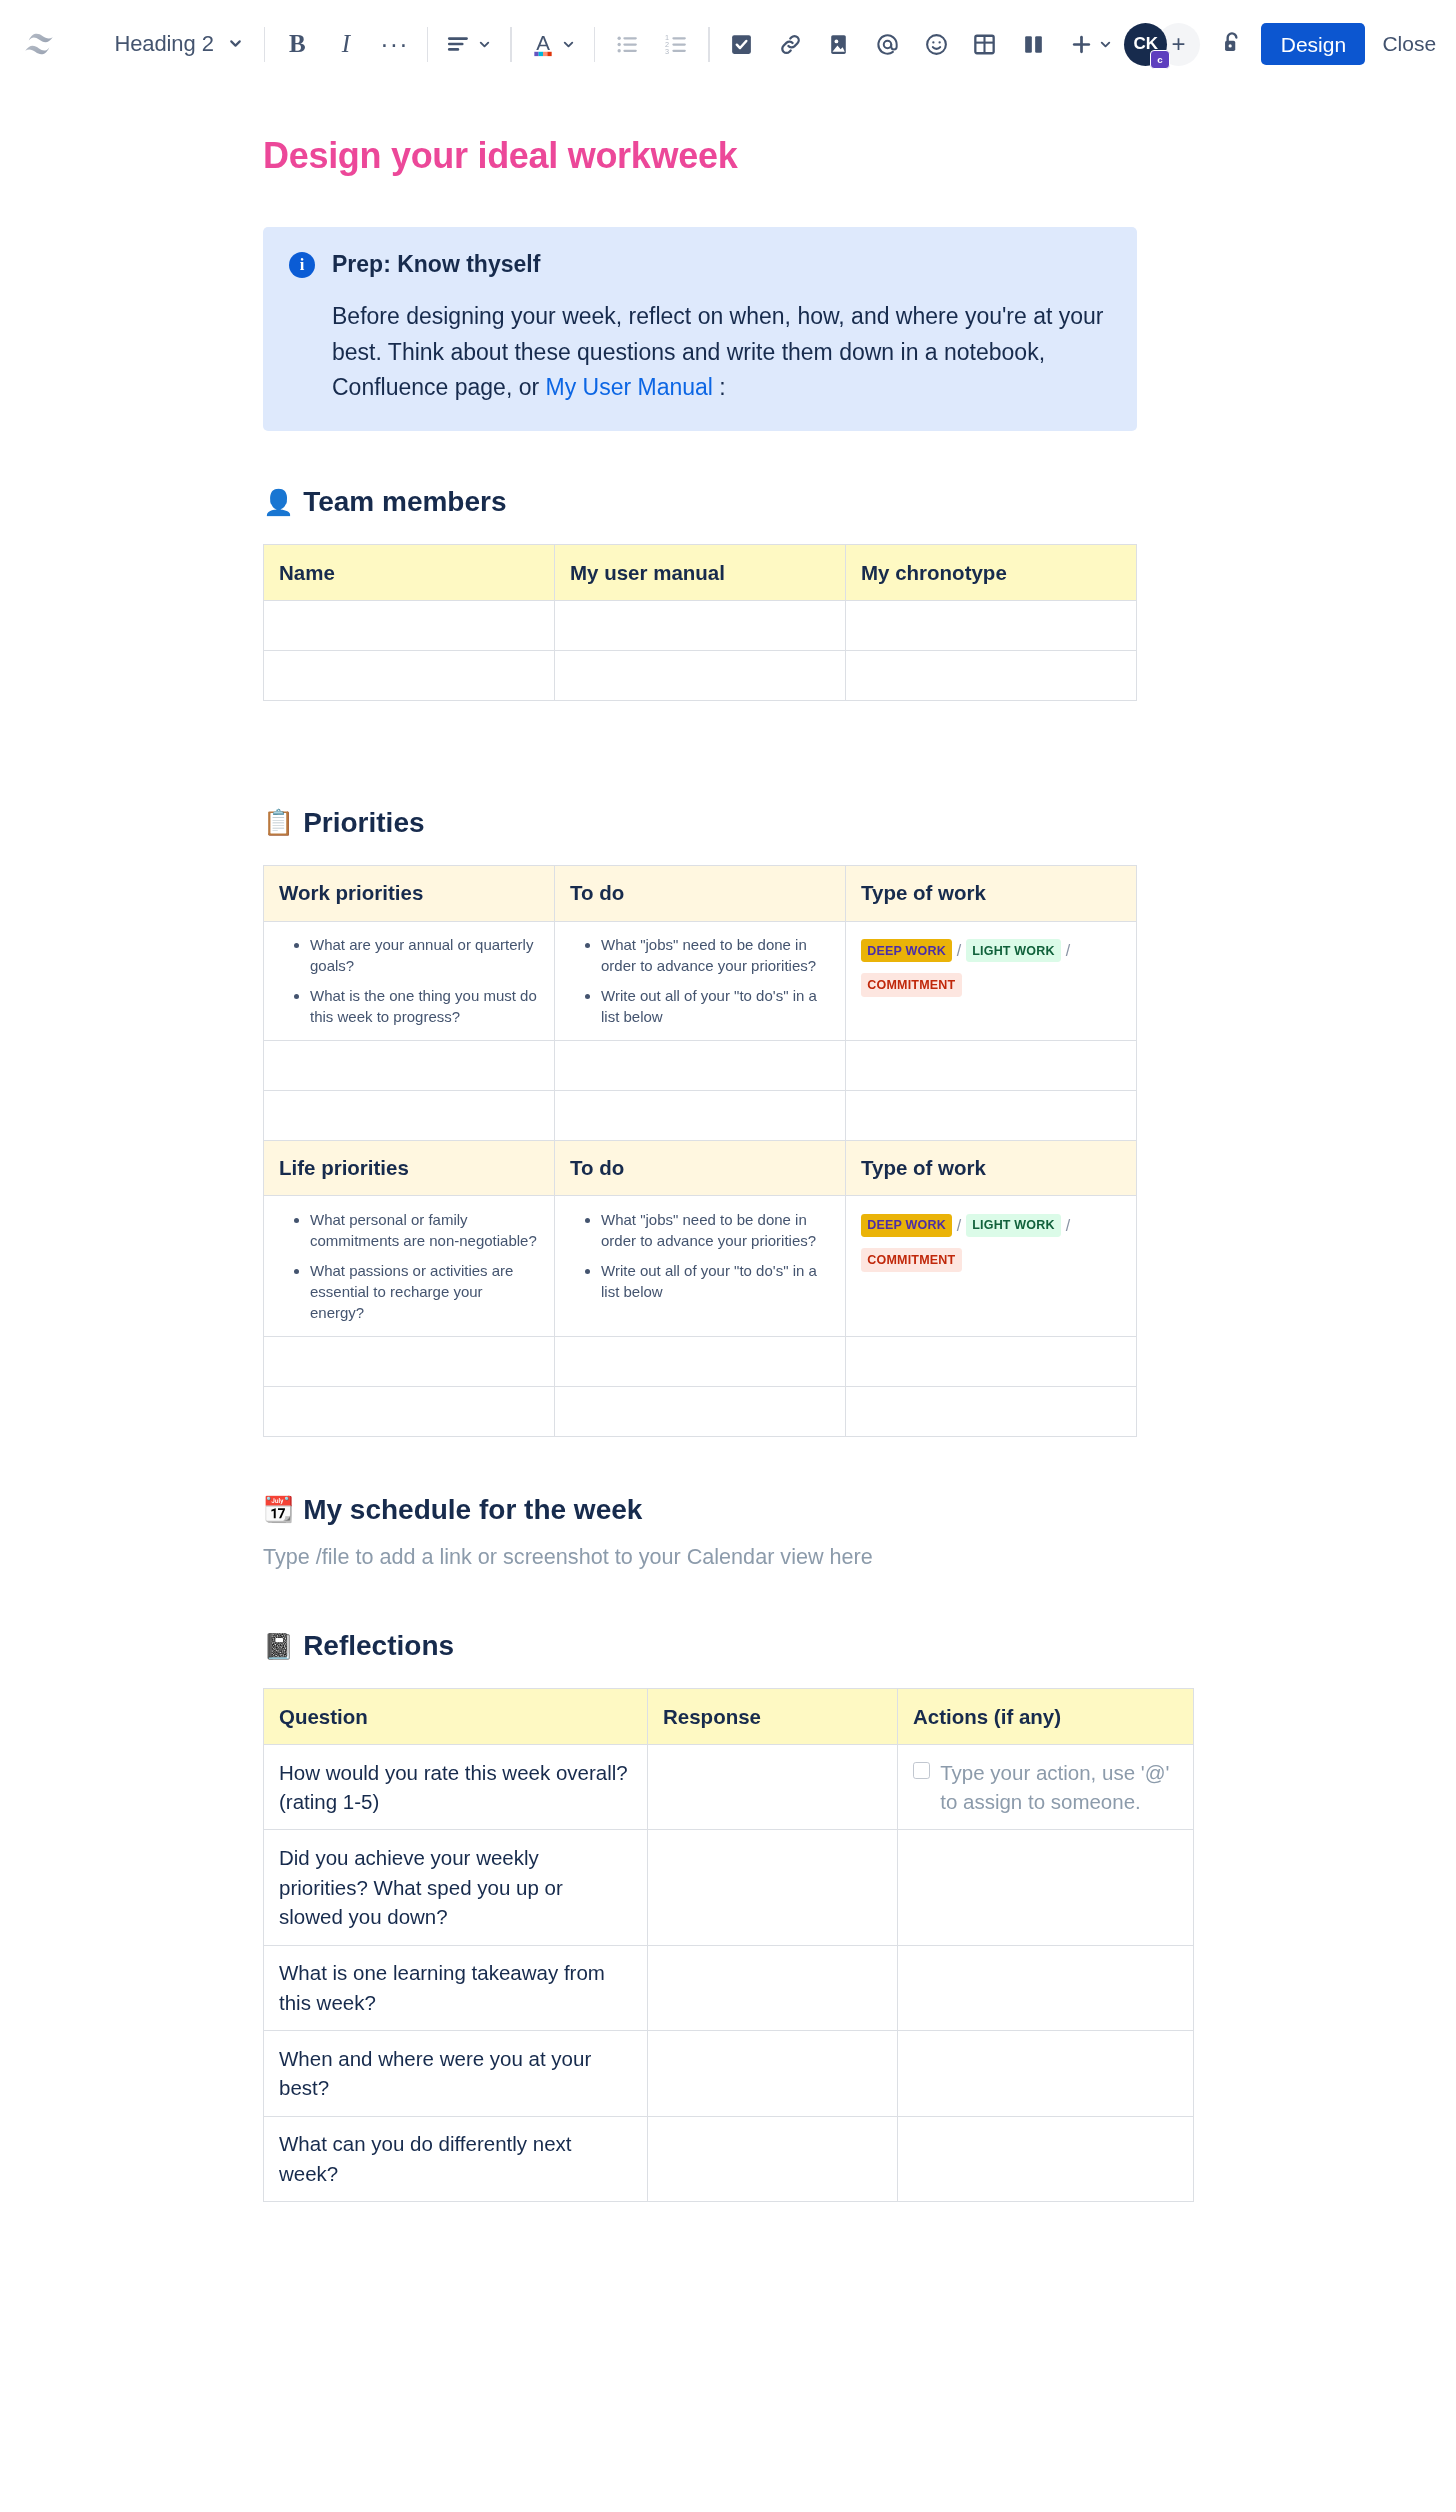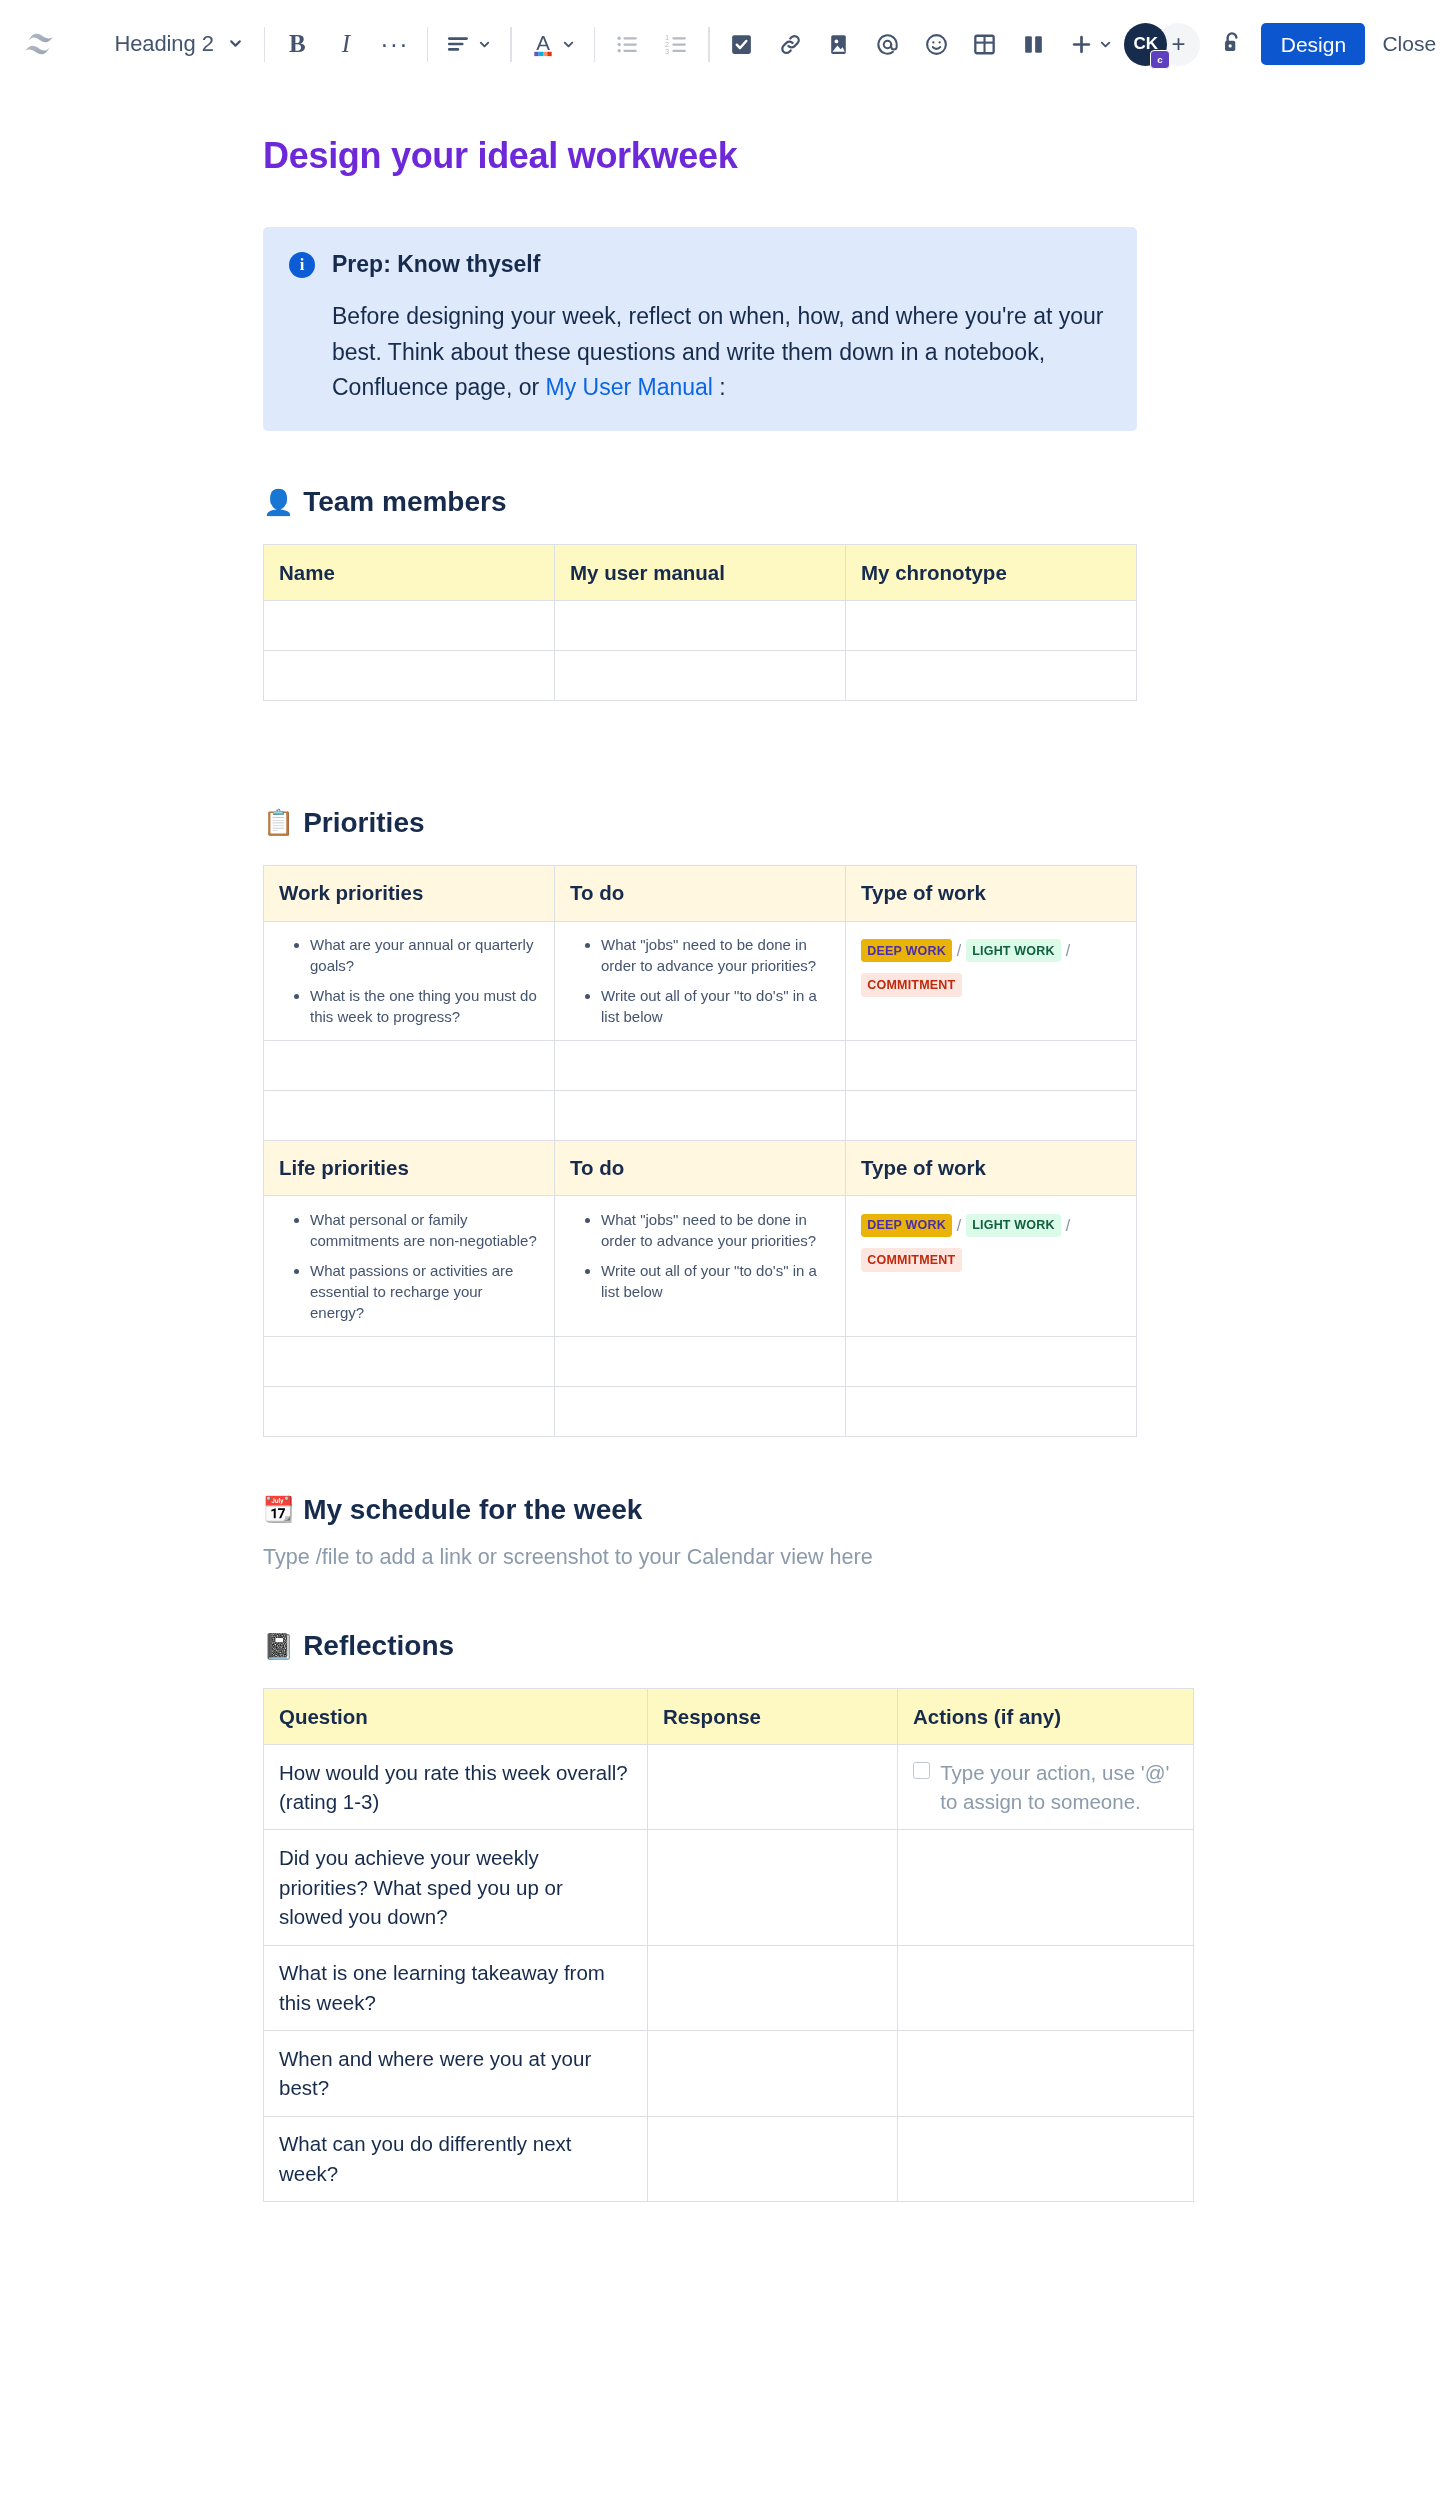--- a/index.html
+++ b/index.html
@@ -75,21 +75,21 @@
     white-space:nowrap; line-height:1;
   }
   .close-btn { font-size:21px; color:#42526E; padding: 10.2px 17px; cursor:pointer; white-space:nowrap; }
   .more-btn { font-size:26px; color:#42526E; padding: 0 13.7px 12.5px 10.2px; cursor:pointer; line-height:0.4; }
 
   
   .page { padding: 0; }
   .content { width: 874px; margin-left: 263px; }
 
   .doc-title {
-    font-size: 36px; font-weight:700; color:#6d28d9;
+    font-size: 36px; font-weight:700; color:#ec4899;
     margin: 47px 0 0 0; letter-spacing:-0.3px;
   }
 
   
   .panel {
     background:#DEE9FC; border-radius: 5.1px;
     margin-top: 50px; padding: 23px 26px 25px 26px;
     display:flex; gap: 17px;
   }
   .panel-icon {
@@ -465,21 +465,21 @@
     </h2>
 
     <table class="t">
       <tbody>
           <tr class="hdr-blue">
         <th style="width:384px">Question</th>
         <th style="width:250px">Response</th>
         <th style="width:296px">Actions (if any)</th>
       </tr>
       <tr>
-        <td>How would you rate this week overall? (rating 1-3)</td>
+        <td>How would you rate this week overall? (rating 1-5)</td>
         <td></td>
         <td>
           <div class="action-placeholder">
             <div class="chk"></div>
             <div class="action-text">Type your action, use '@' to assign to someone.</div>
           </div>
         </td>
       </tr>
       <tr>
         <td>Did you achieve your weekly priorities? What sped you up or slowed you down?</td>

